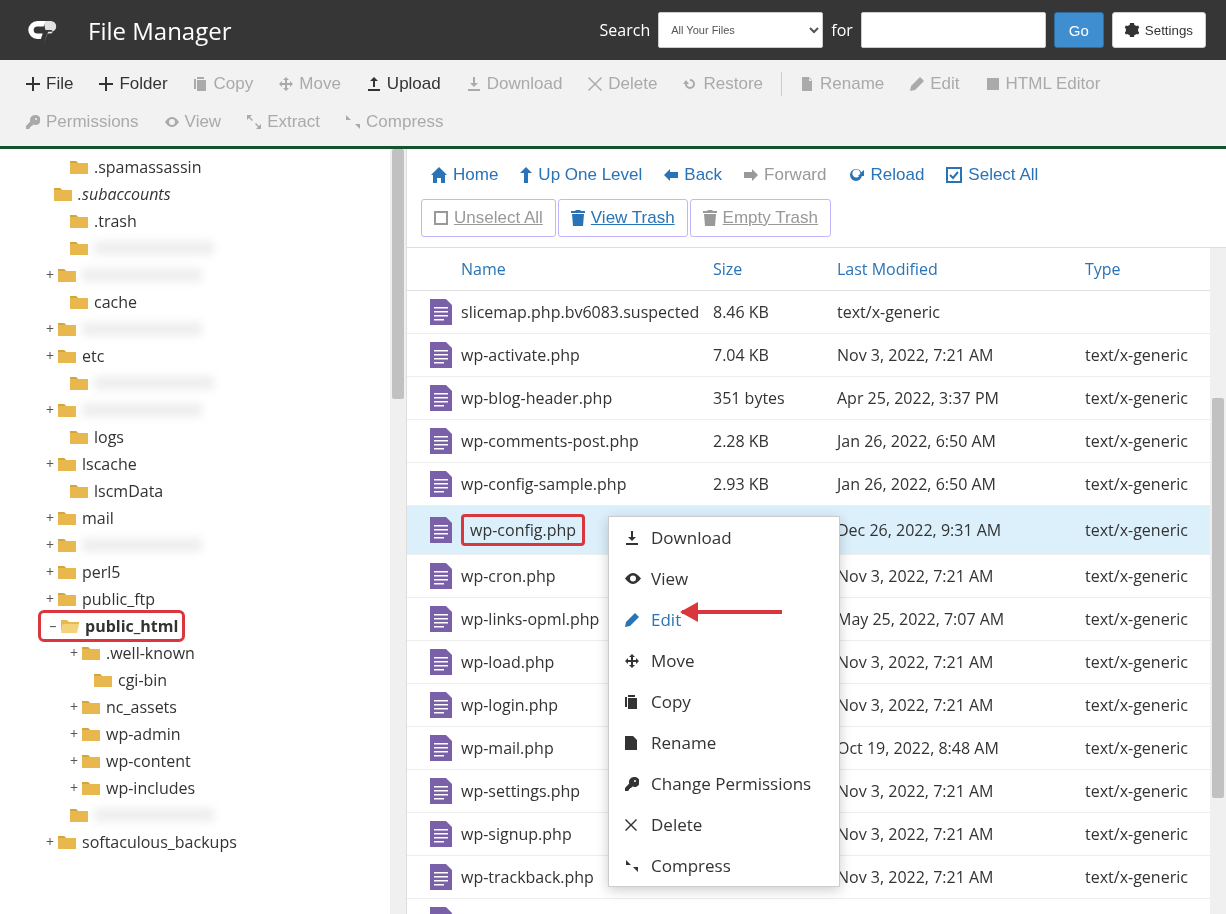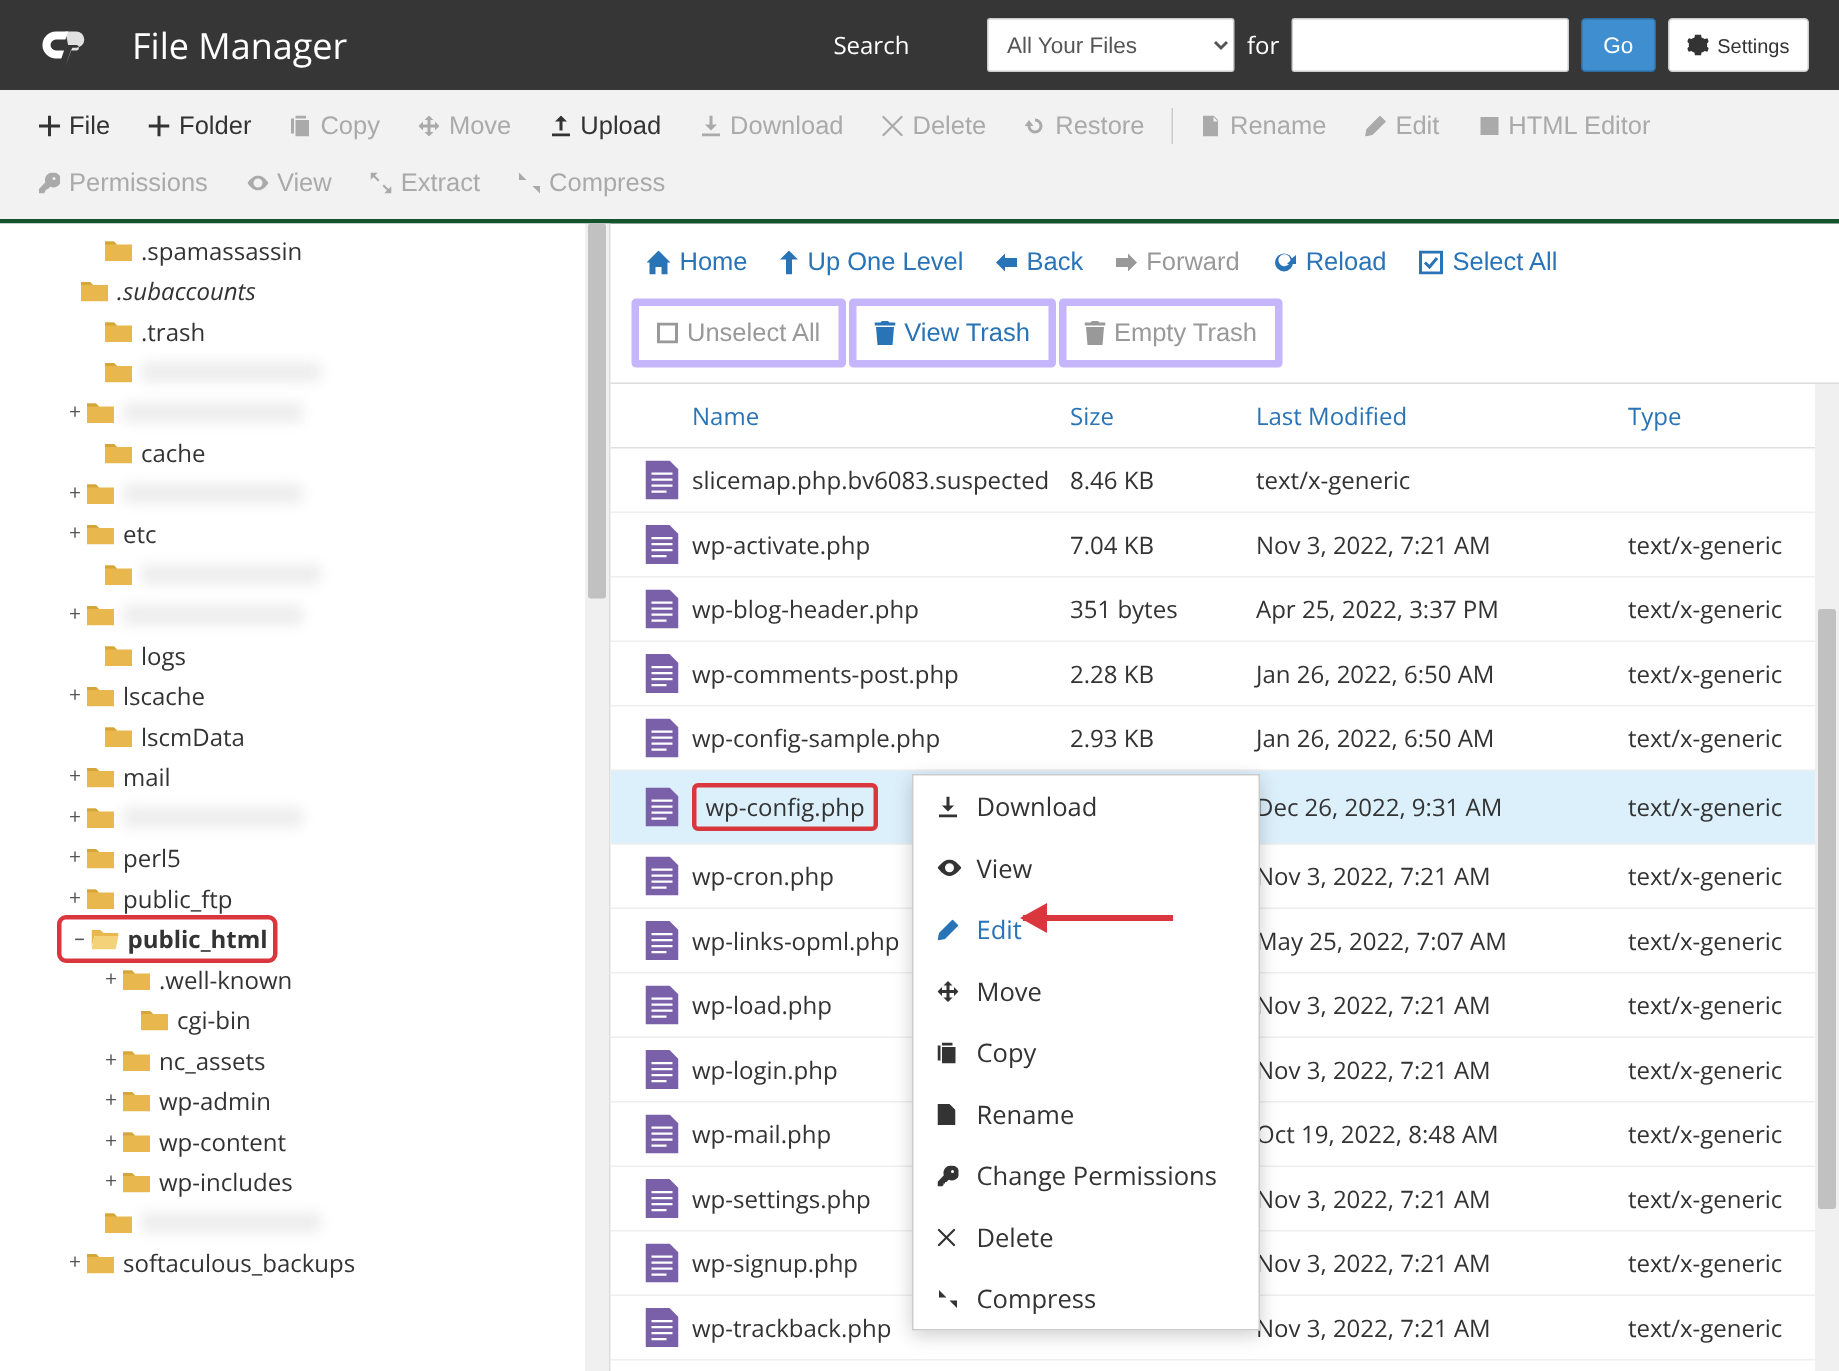--- a/index.html
+++ b/index.html
@@ -4,21 +4,21 @@
 <style>
 * { box-sizing: border-box; margin: 0; padding: 0; }
 body { font-family: "Open Sans", "Helvetica Neue", Arial, sans-serif; font-size: 14px; color: #333; background: #fff; width: 1226px; height: 914px; overflow: hidden; position: relative; }
 
 
 .header { background: #363636; color: #fff; height: 60px; display: flex; align-items: center; padding: 0 20px; }
 .logo-icon { width: 40px; height: 40px; display: flex; align-items: center; justify-content: center; }
 .app-title { font-size: 24px; font-weight: 400; margin-left: 28px; }
 .header-search { margin-left: auto; display: flex; align-items: center; gap: 8px; }
 .search-label { font-size: 16px; }
-.search-select { height: 36px; width: 165px; border: 1px solid #ccc; background: #fff; color: #555; font-size: 15px; padding: 0 8px; border-radius: 2px; margin-left: 44px; }
+.search-select { height: 36px; width: 165px; border: 1px solid #ccc; background: #fff; color: #555; font-size: 11px; padding: 0 8px; border-radius: 2px; }
 .search-input { height: 36px; width: 185px; border: 1px solid #ccc; background: #fff; padding: 0 8px; border-radius: 2px; }
 .go-btn { height: 36px; background: #3e8ed0; color: #fff; border: 1px solid #2f6da0; padding: 0 14px; border-radius: 3px; font-size: 15px; cursor: pointer; }
 .settings-btn { height: 36px; background: #fff; color: #333; border: 1px solid #ccc; padding: 0 12px; border-radius: 3px; display: flex; align-items: center; gap: 6px; cursor: pointer; }
 
 
 .toolbar { background: #f2f2f2; border-bottom: 3px solid #14532d; padding: 6px 14px; display: flex; flex-wrap: wrap; gap: 2px; }
 .tool-btn { background: transparent; border: none; padding: 8px 12px; font-size: 17px; color: #333; display: inline-flex; align-items: center; gap: 6px; cursor: pointer; }
 .tool-btn.disabled { color: #aaa; cursor: default; }
 .tool-sep { border-left: 1px solid #ccc; margin: 6px 4px; }
 
@@ -34,21 +34,21 @@
 .tree-label { cursor: pointer; text-align: right; }
 .blur-label { filter: blur(4px); color: #999; background: #eee; display: inline-block; width: 120px; height: 14px; border-radius: 3px; }
 .highlight-box { border: 3px solid #d9363e; border-radius: 6px; padding: 2px 4px; display: inline-flex; align-items: center; }
 .bold { font-weight: 700; }
 
 
 .content { flex: 1; display: flex; flex-direction: column; border-left: 1px solid #ddd; }
 .nav-bar { padding: 10px 14px; display: flex; flex-wrap: wrap; gap: 2px; align-items: center; border-bottom: 1px solid #ddd; }
 .nav-btn { background: transparent; border: none; color: #2973b7; font-size: 17px; padding: 6px 10px; display: inline-flex; align-items: center; gap: 6px; cursor: pointer; }
 .nav-btn.disabled { color: #999; }
-.nav-btn.bordered { border: 5px solid #c4b5fd; border-radius: 3px; padding: 8px 12px; }
+.nav-btn.bordered { border: 1px solid #c4b5fd; border-radius: 3px; padding: 8px 12px; text-decoration: underline; }
 
 
 .file-table { flex: 1; overflow: auto; position: relative; }
 .table-header { display: flex; padding: 10px 0 10px 54px; border-bottom: 1px solid #e0e0e0; color: #2973b7; font-size: 16px; font-weight: 400; background: #fff; position: sticky; top: 0; }
 .col-name { width: 252px; }
 .col-size { width: 124px; }
 .col-mod { width: 248px; }
 .col-type { flex: 1; }
 .table-row { display: flex; align-items: center; padding: 8px 0 8px 14px; border-bottom: 1px solid #eee; font-size: 16px; color: #333; }
 .table-row.selected { background: #dcf0fc; }

